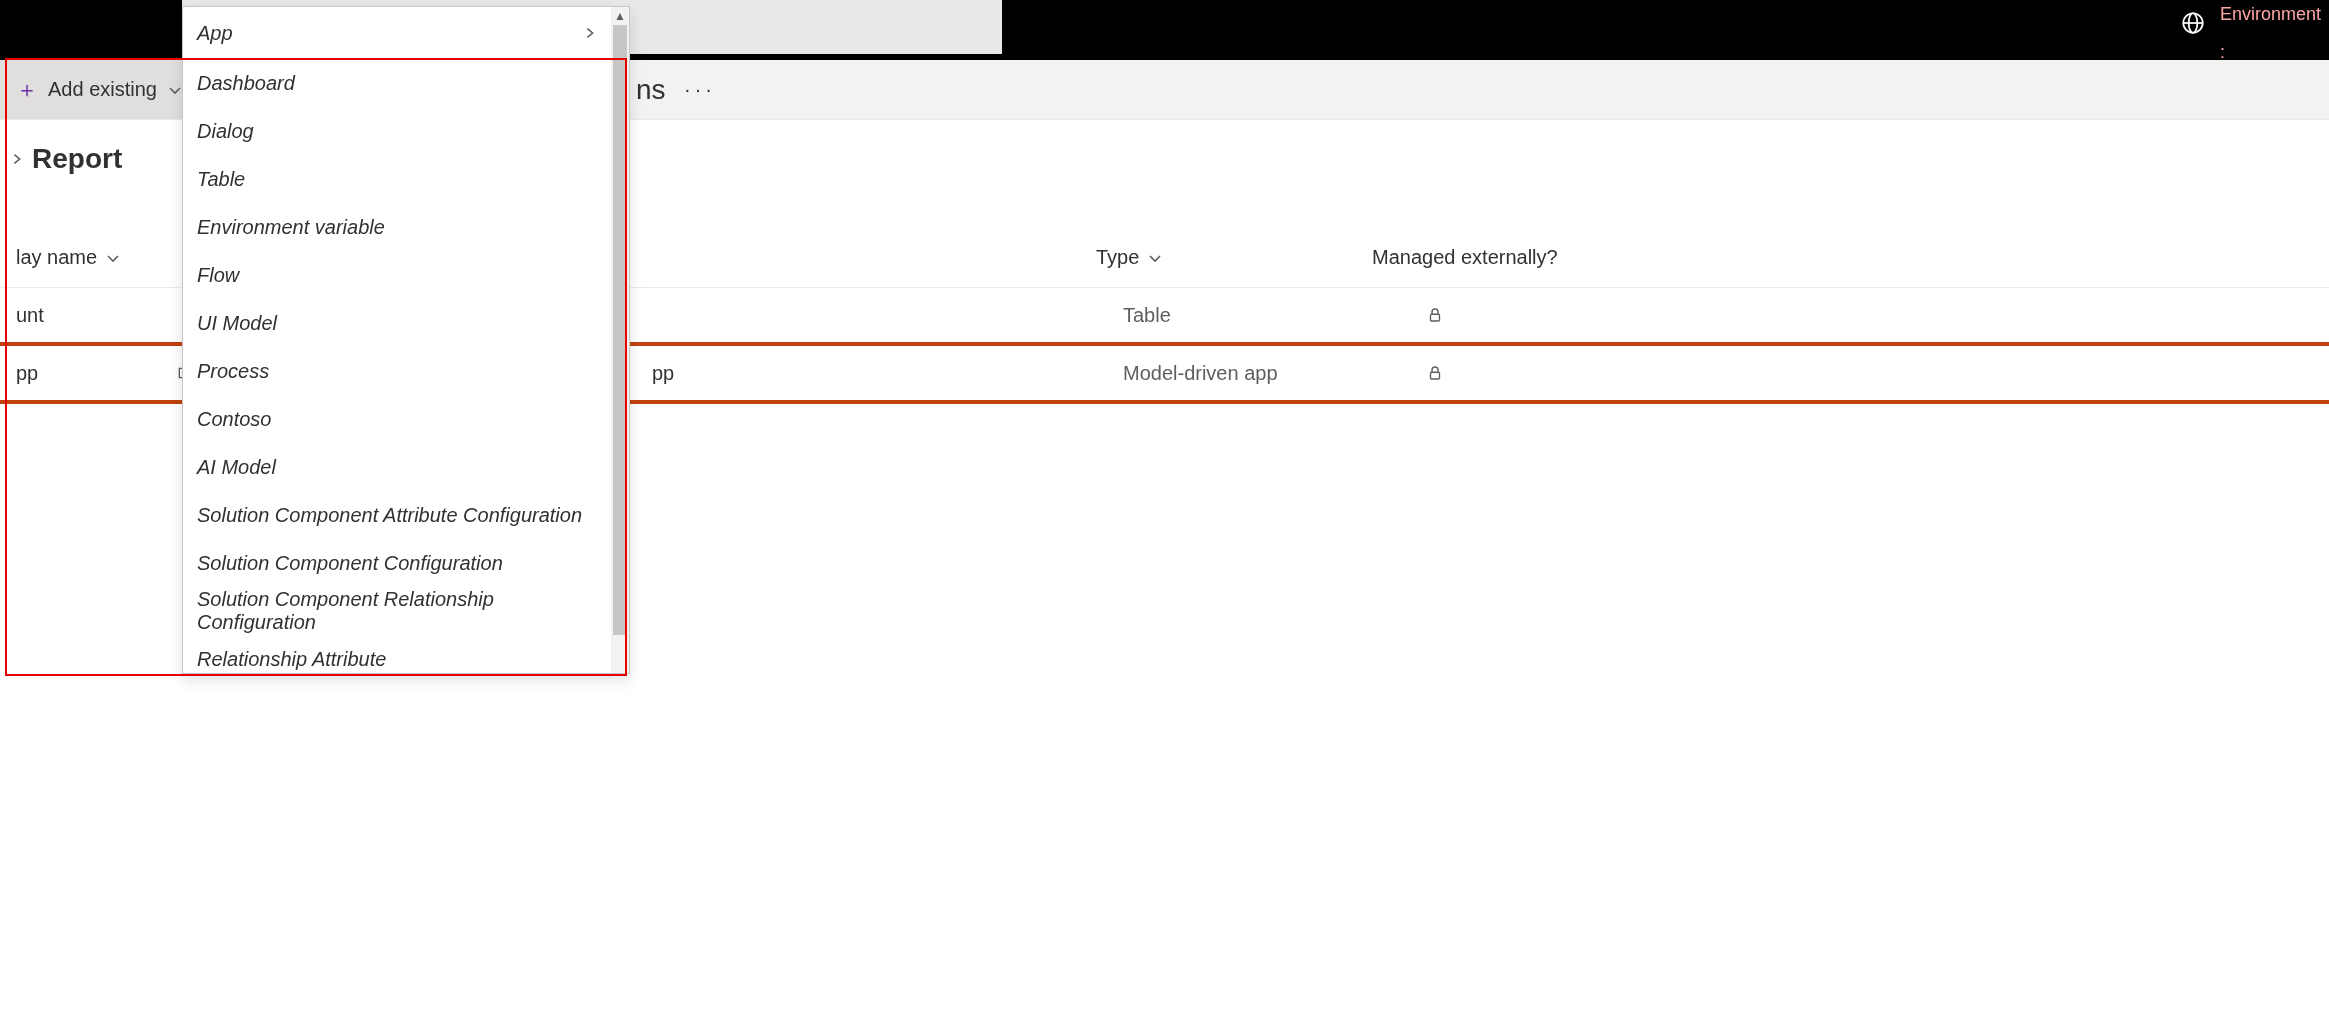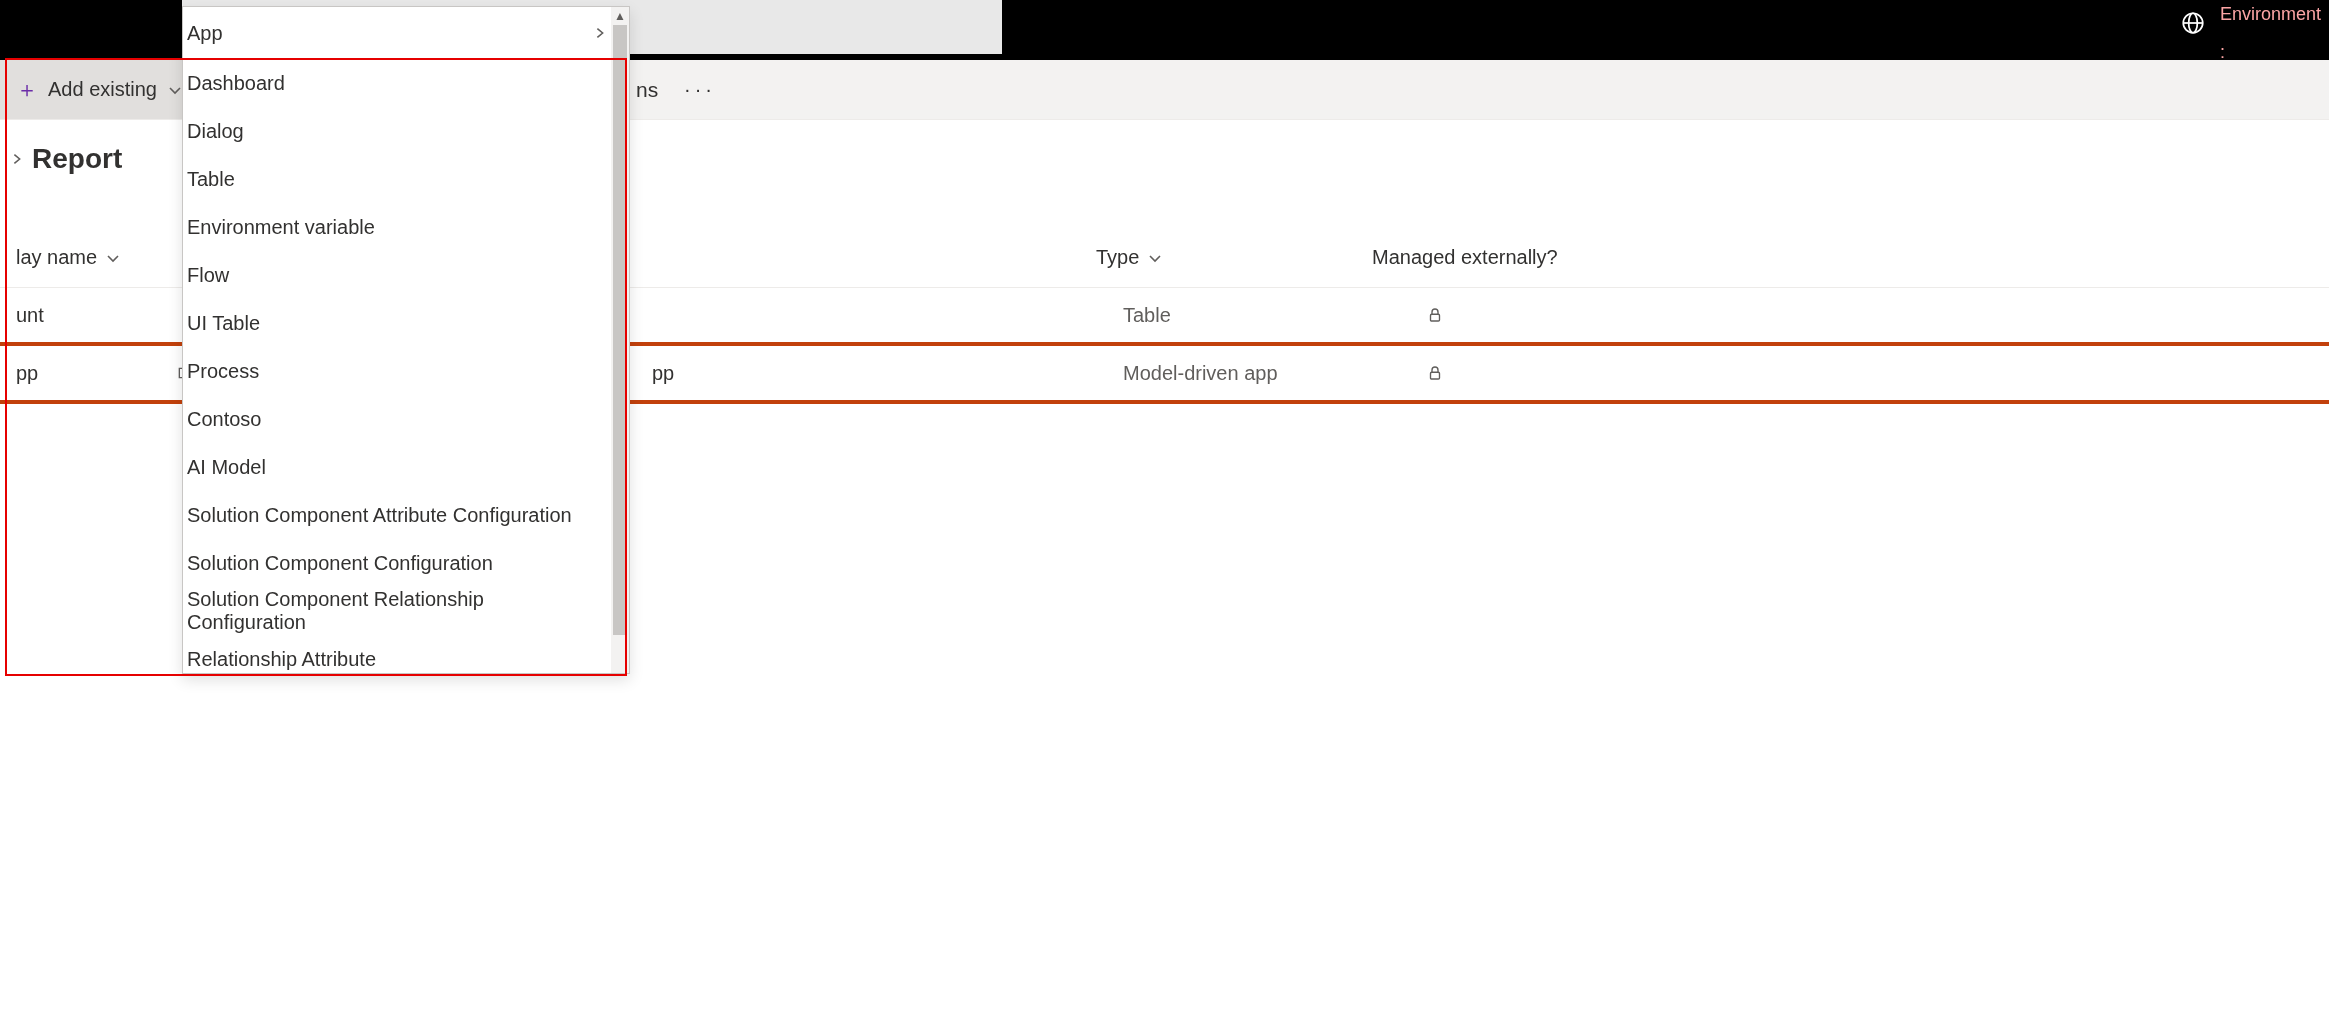--- a/index.html
+++ b/index.html
@@ -62,21 +62,21 @@
     padding: 0 16px;
     height: 100%;
     background: #e1dfdd;
     cursor: pointer;
   }
   .commandbar .plus-icon { color: #6b2da8; font-size: 22px; font-weight: 300; }
   .commandbar .chev { color: #605e5c; }
   .commandbar .cmd-text-partial {
     position: absolute;
     left: 636px;
-    font-size: 21px;
+    font-size: 28px;
     color: #323130;
   }
   .commandbar .more-dots {
     position: absolute;
     left: 684px;
     font-size: 20px;
     letter-spacing: 4px;
     color: #323130;
   }
 
@@ -132,23 +132,24 @@
   }
   .menu-list {
     flex: 1;
     overflow: hidden;
   }
   .menu-item {
     display: flex;
     align-items: center;
     justify-content: space-between;
     height: 48px;
-    padding: 0 4px;
+    padding: 0 14px;
     font-size: 20px;
     cursor: pointer;
+    font-style: italic;
   }
   .menu-item:first-child { height: 52px; }
   .menu-item .chev-r { color: #605e5c; font-size: 18px; }
   .menu-scrollbar {
     width: 18px;
     background: #f3f2f1;
     position: relative;
   }
   .menu-scrollbar .arrow-up {
     position: absolute;
@@ -299,21 +300,21 @@
       <div class="menu-item">
         <span>Table</span>
       </div>
       <div class="menu-item">
         <span>Environment variable</span>
       </div>
       <div class="menu-item">
         <span>Flow</span>
       </div>
       <div class="menu-item">
-        <span>UI Table</span>
+        <span>UI Model</span>
       </div>
       <div class="menu-item">
         <span>Process</span>
       </div>
       <div class="menu-item">
         <span>Contoso</span>
       </div>
       <div class="menu-item">
         <span>AI Model</span>
       </div>

